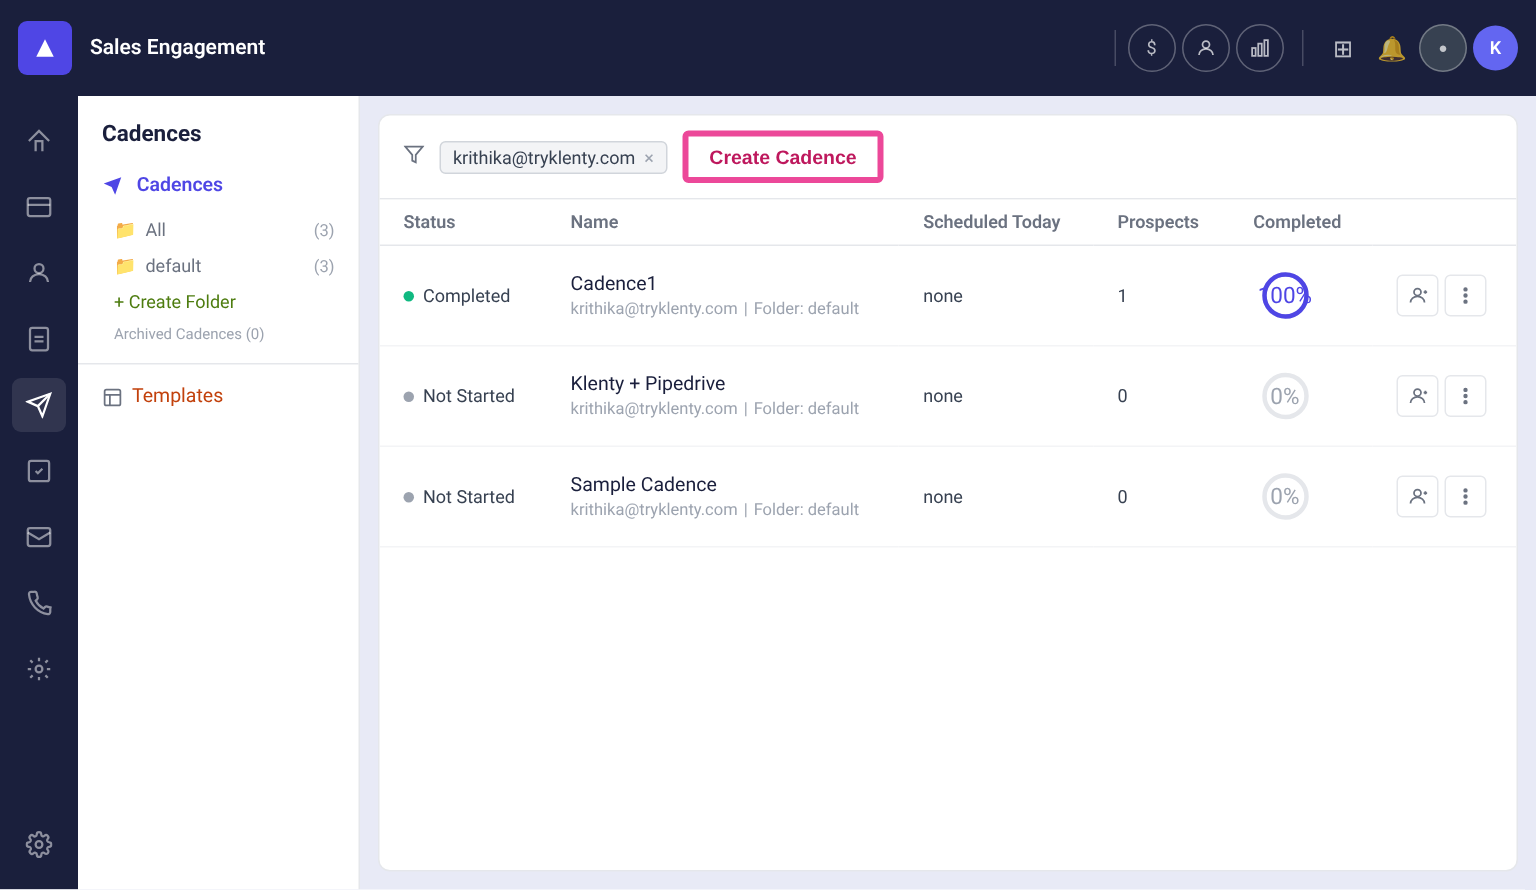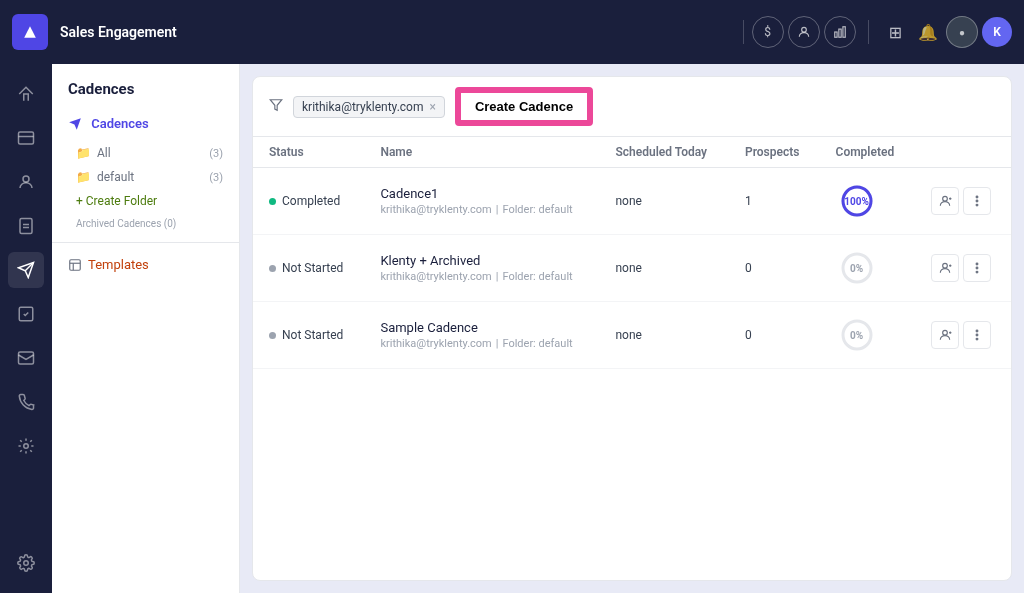--- a/index.html
+++ b/index.html
@@ -230,22 +230,22 @@
     .search-box input {
       border: none;
       outline: none;
       font-size: 12px;
       color: #9ca3af;
       flex: 1;
       background: transparent;
     }
     .create-btn {
       background: #fff;
-      border: 6px solid #ec4899;
-      color: #000000;
+      border: 4px solid #ec4899;
+      color: #be185d;
       border-radius: 4px;
       padding: 6px 14px;
       font-size: 13px;
       font-weight: 600;
       cursor: pointer;
       white-space: nowrap;
     }
 
     
     .cadence-table {
@@ -303,22 +303,22 @@
       height: 38px;
     }
     .progress-circle svg {
       transform: rotate(-90deg);
     }
     .progress-circle .pct-label {
       position: absolute;
       top: 50%;
       left: 50%;
       transform: translate(-50%, -50%);
-      font-size: 10px;
-      font-weight: 700;
+      font-size: 15px;
+      font-weight: 400;
       color: #4f46e5;
     }
     .progress-circle-zero .pct-label { color: #9ca3af; }
 
     
     .row-actions {
       display: flex;
       align-items: center;
       gap: 4px;
     }
@@ -536,21 +536,21 @@
                       <circle cx="12" cy="12" r="1.5" fill="currentColor"></circle>
                       <circle cx="12" cy="19" r="1.5" fill="currentColor"></circle>
           </svg>
         </button>
       </div>
     </td>
             </tr>
             <tr>
               <td><span class="status-dot not-started"></span>Not Started</td>
               <td>
-      <div class="cadence-name">Klenty + Archived</div>
+      <div class="cadence-name">Klenty + Pipedrive</div>
       <div class="cadence-sub">
         krithika@tryklenty.com<span class="pipe">|</span>Folder: default
       </div>
     </td>
               <td>none</td>
               <td>0</td>
               <td>
       <div class="progress-circle progress-circle-zero" style="width:42px;height:42px;position:relative;">
         <svg width="42" height="42" viewBox="0 0 42 42" style="transform:rotate(-90deg);">
           <circle cx="21" cy="21" r="14" fill="none" stroke="#e5e7eb" stroke-width="3"></circle>

